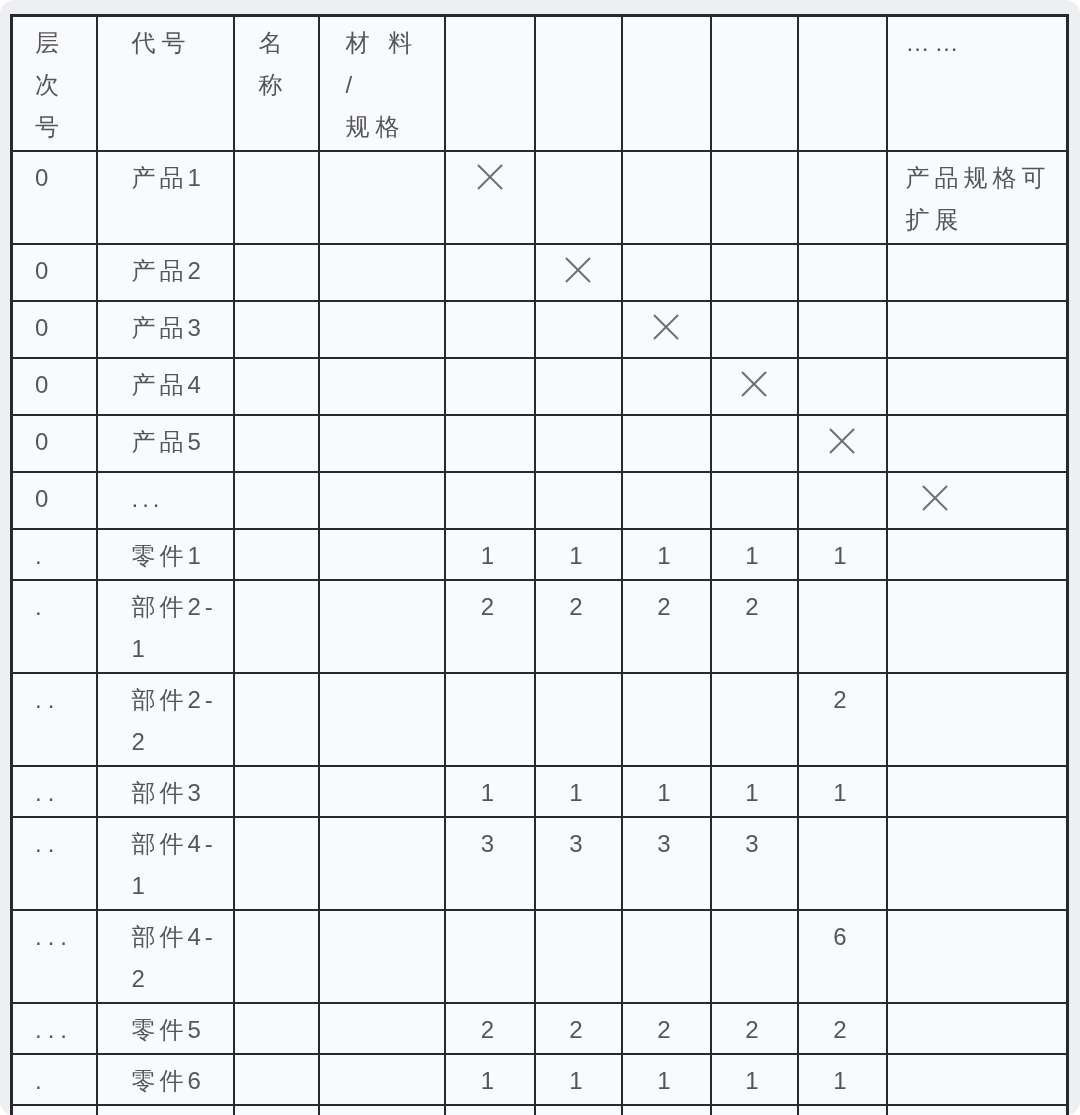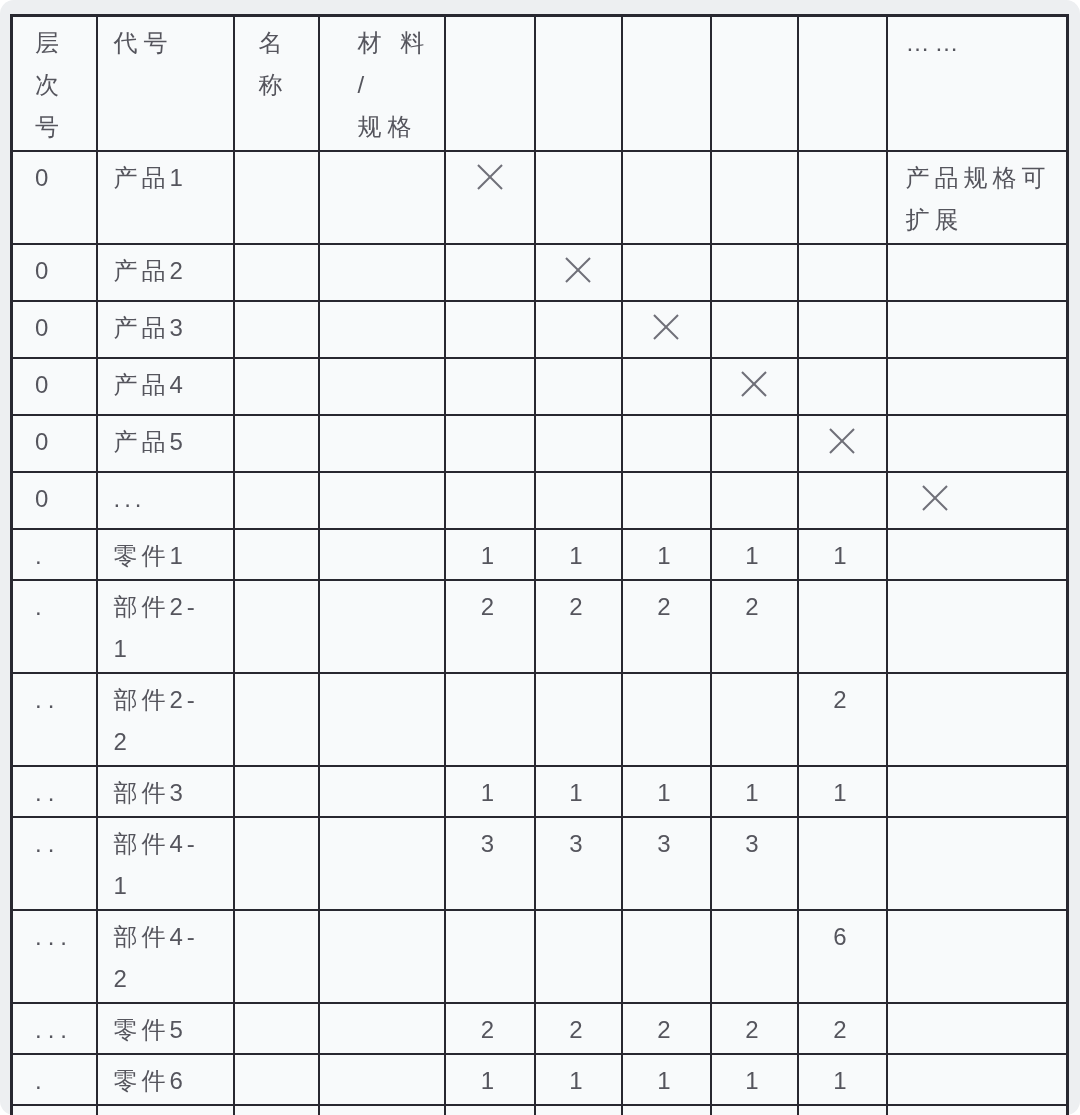--- a/index.html
+++ b/index.html
@@ -31,23 +31,23 @@
     font-weight: 400;
     color: #55555d;
     line-height: 42px;
     letter-spacing: 4px;
     white-space: pre-line;
     text-align: left;
     overflow: hidden;
   }
   th { font-weight: 400; letter-spacing: 6px; }
   .c-level { padding-left: 22px; letter-spacing: 6px; }
-  .c-code  { padding-left: 16px; }
+  .c-code  { padding-left: 34px; }
   .c-name  { padding-left: 24px; }
-  .c-spec  { padding-left: 38px; }
+  .c-spec  { padding-left: 26px; }
   .c-qty   { text-align: center; padding-left: 2px; padding-right: 2px; }
   .c-ext   { padding-left: 18px; letter-spacing: 5px; }
   .xmark {
     display: inline-block;
     width: 30px; height: 30px;
     position: relative;
     margin-top: 5px;
   }
   .xmark::before, .xmark::after {
     content: "";

